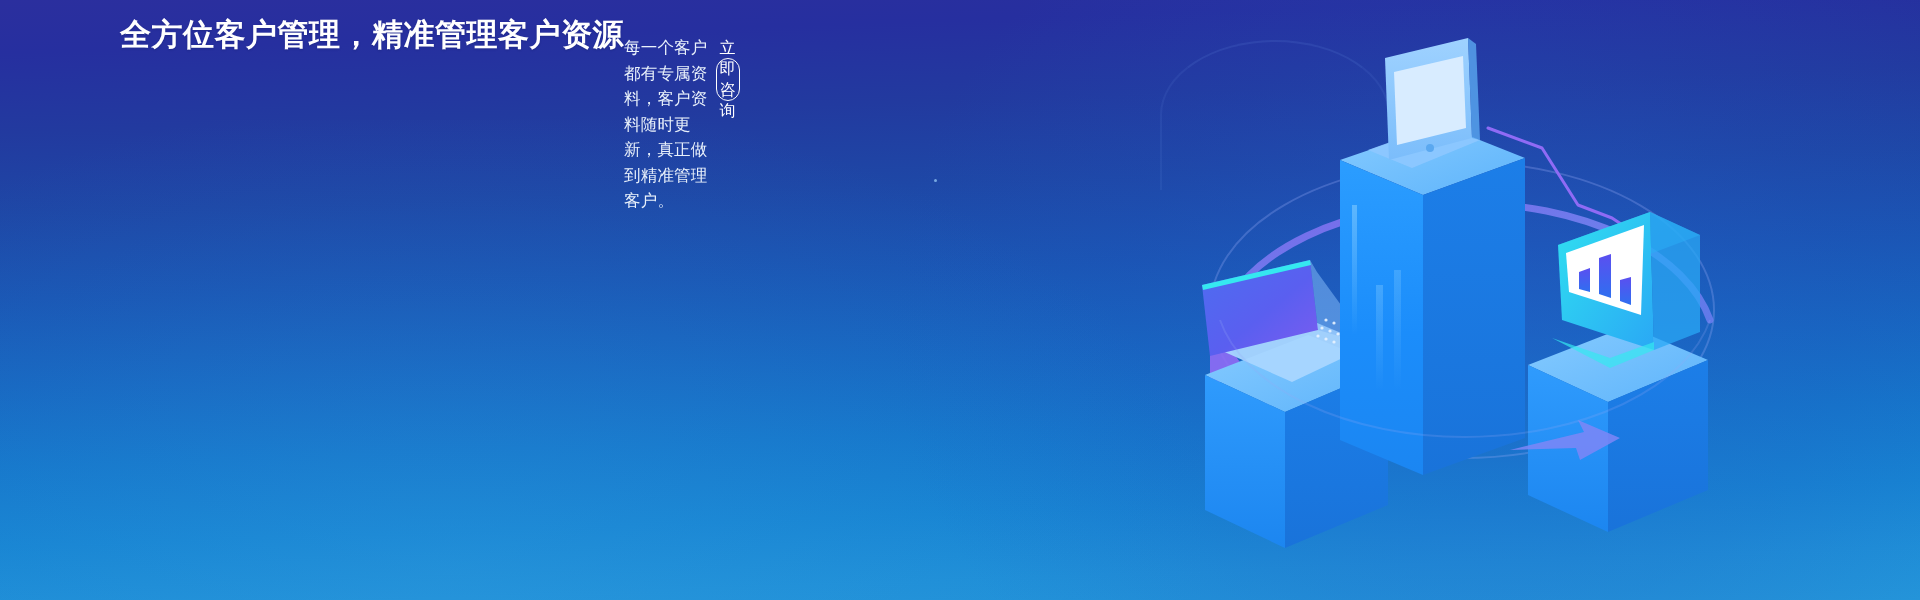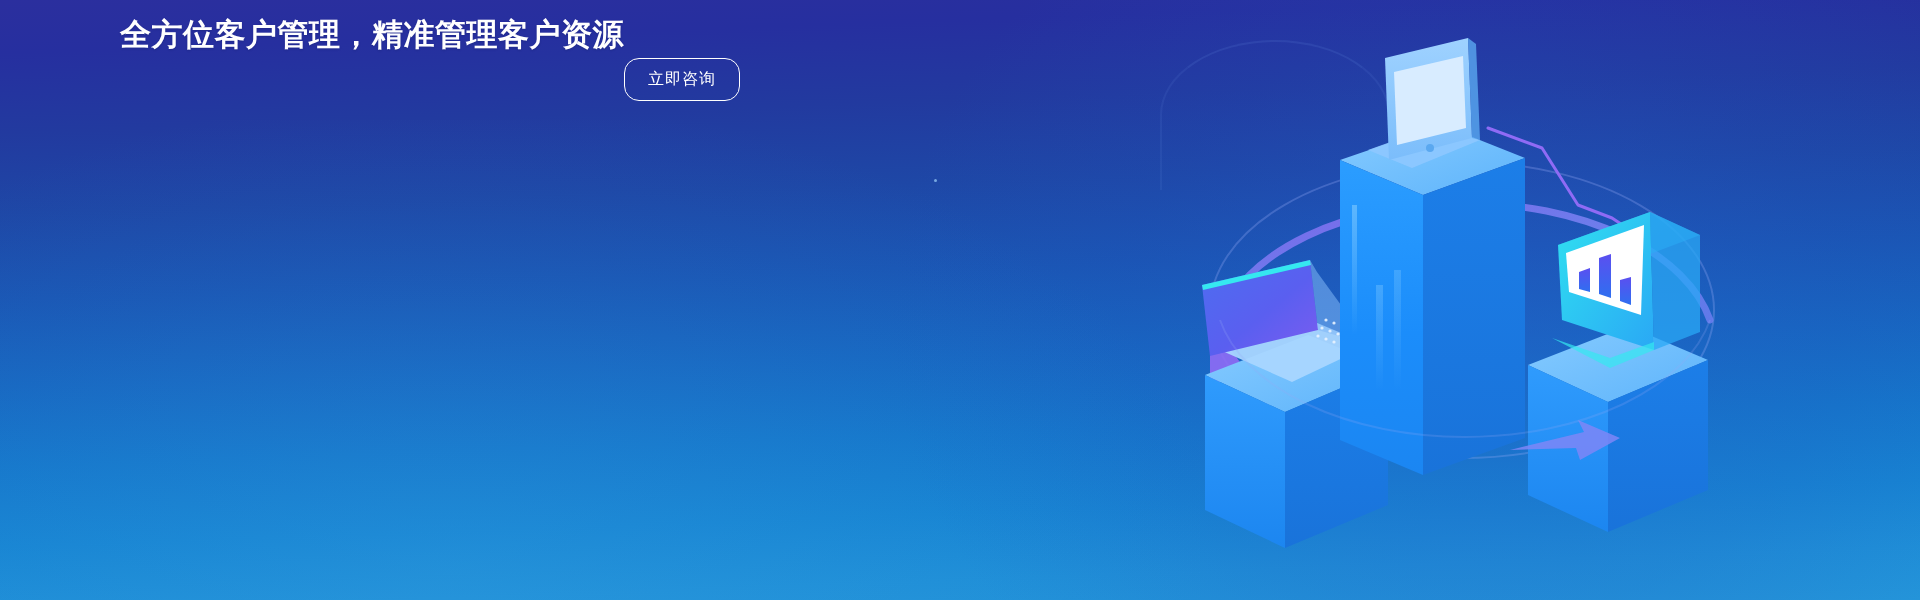--- a/index.html
+++ b/index.html
@@ -123,20 +123,21 @@
 
 <div class="banner">
 
   <div class="glow-a"></div>
   <div class="glow-b"></div>
   <div class="cloud-arc"></div>
   <div class="tiny-dot"></div>
 
   <div class="content">
     <h1 class="headline">全方位客户管理，精准管理客户资源</h1>
+    <p class="subtext">每一个客户都有专属资料，客户资料随时更新，真正做到精准管理客户。</p>
     <button class="cta">立即咨询</button>
   </div>
 
   <div class="illustration">
     <svg viewBox="0 0 560 560" xmlns="http://www.w3.org/2000/svg">
       <defs>
         <linearGradient id="barFaceC" x1="0" y1="0" x2="0" y2="1">
           <stop offset="0%" stop-color="#2b9dff"></stop>
           <stop offset="55%" stop-color="#1b8dfb"></stop>
           <stop offset="100%" stop-color="#1b86f2"></stop>

